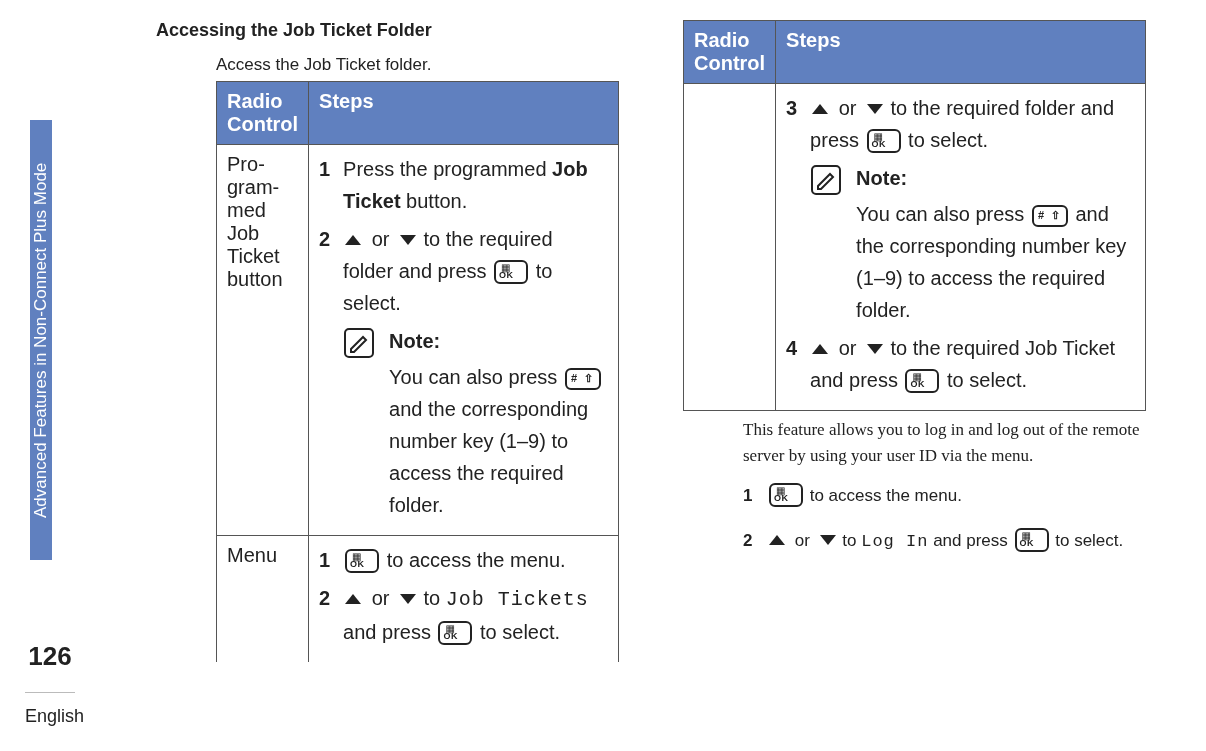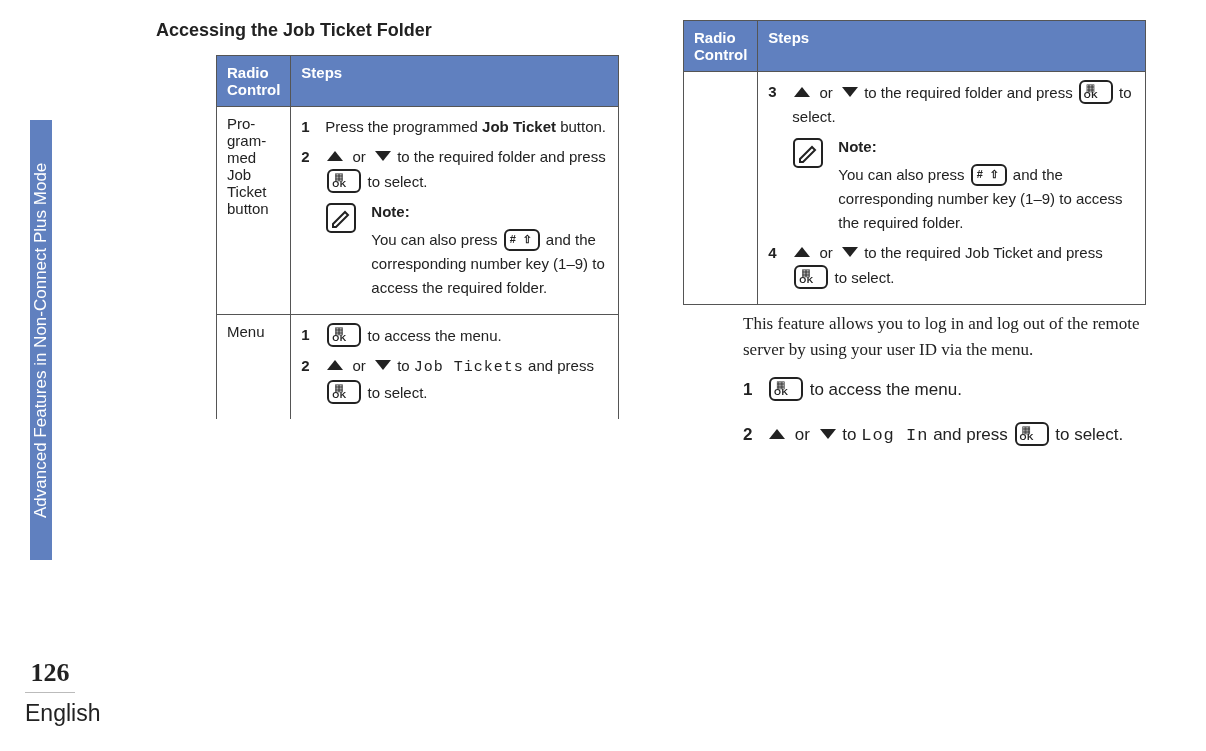--- a/index.html
+++ b/index.html
@@ -37,28 +37,27 @@
   }
   .page-num {
     position: absolute;
     left: 25px;
     bottom: 58px;
     font-size: 26px;
     font-weight: bold;
     border-bottom: 1px solid #bbb;
     width: 50px;
     text-align: center;
-    padding-bottom: 4px;
-    font-family: Liberation Serif, serif;
+    padding-bottom: 20px;
   }
   .lang {
     position: absolute;
     left: 25px;
     bottom: 24px;
-    font-size: 23px;
+    font-size: 18px;
   }
   .columns {
     display: flex;
     gap: 64px;
     height: 100%;
     padding-top: 20px;
     padding-left: 46px;
   }
   .col {
     flex: 1 1 0;
@@ -74,21 +73,21 @@
   }
   table.procedure {
     border-collapse: collapse;
     width: 100%;
     margin-top: 0;
   }
   table.procedure th, table.procedure td {
     border: 1px solid #555;
     padding: 8px 10px;
     vertical-align: top;
-    font-size: 15px;
+    font-size: 20px;
   }
   table.procedure th {
     background: #6080bf;
     color: #fff;
     font-weight: bold;
     text-align: left;
   }
   table.procedure .no-bottom { border-bottom: none; }
   table.procedure .no-top { border-top: none; }
   .narrow-col { width: 72px; }
@@ -203,20 +202,21 @@
 
   <div class="side-tab">Advanced Features in Non-Connect Plus Mode</div>
   <div class="page-num">126</div>
   <div class="lang">English</div>
 
   <div class="columns">
 
     <div class="col">
       <h3>Accessing the Job Ticket Folder</h3>
       <div class="indent">
+        <p class="intro">Access the Job Ticket folder.</p>
 
         <table class="procedure">
           <tbody>
               <tr>
             <th class="narrow-col">Radio Control</th>
             <th>Steps</th>
           </tr>
           <tr>
             <td>Pro­gram­med Job Ticket button</td>
             <td>

